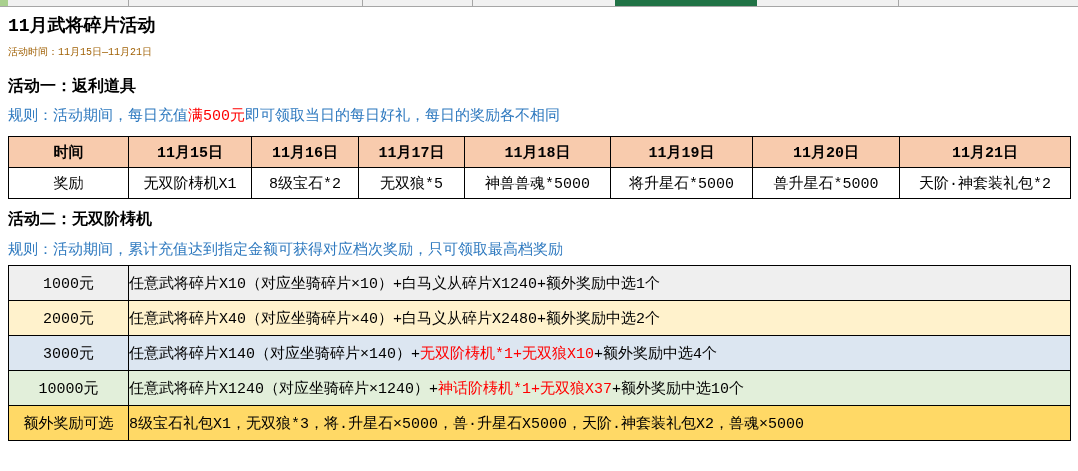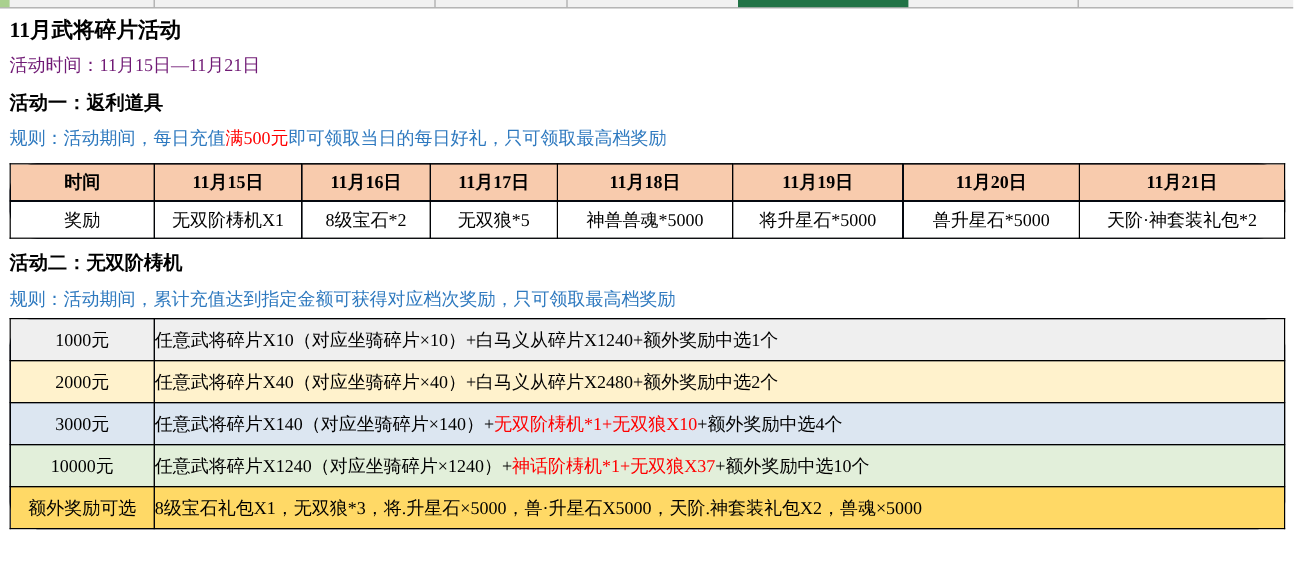--- a/index.html
+++ b/index.html
@@ -1,36 +1,36 @@
 <!DOCTYPE html>
 <html><head>
 <meta charset="utf-8">
 <style>
   html,body{margin:0;padding:0;background:#fff;}
   .page{
     position:relative;width:1078px;height:449px;background:#ffffff;overflow:hidden;
-    font-family:Liberation Serif, serif;color:#000;
+    font-family:Liberation Mono, monospace;color:#000;
   }
   
   .topstrip{position:absolute;top:0;left:0;width:1078px;height:6px;background:#f1f1f1;border-bottom:1px solid #a6a6a6;}
   .topstrip .seg{position:absolute;top:0;height:6px;}
   .cell-green{left:0;width:8px;background:#a9d08e;}
   .bar-green{left:615px;width:142px;background:#217346;}
   .vline{width:1px;background:#a6a6a6;}
   .v1{left:128px;} .v2{left:362px;} .v3{left:472px;} .v4{left:898px;}
 
   .doc-title{position:absolute;left:8px;top:13px;font-size:18px;font-weight:bold;}
-  .time-line{position:absolute;left:8px;top:45px;font-size:15px;color:#701a75;}
+  .time-line{position:absolute;left:8px;top:45px;font-size:10px;color:#a16207;}
   .section-title{position:absolute;left:8px;font-size:16px;font-weight:bold;}
   .sec1{top:76px;} .sec2{top:209px;}
   .rule-line{position:absolute;left:8px;font-size:15px;color:#2e79bf;}
   .rule1{top:106px;} .rule2{top:240px;}
   .red{color:#ff0000;}
 
-  table{border-collapse:collapse;table-layout:fixed;position:absolute;left:8px;background:#0f172a;border-radius:23px;}
+  table{border-collapse:collapse;table-layout:fixed;position:absolute;left:8px;background:#737373;}
   td,th{border:1.5px solid #000;font-size:15px;padding:0 3px;overflow:hidden;white-space:nowrap;}
   .t1{top:136px;width:1062px;}
   .t1 th{height:30px;background:#f8cbad;font-weight:bold;text-align:center;}
   .t1 td{height:30px;text-align:center;background:#fff;}
   .t2{top:265px;width:1062px;}
   .t2 th{height:30px;background:#fce4d6;font-weight:bold;text-align:center;}
   .t2 td{height:34px;}
   .t2 td.amount{text-align:center;padding:0;}
   .t2 td.items{text-align:left;padding-left:0;}
   .r0 td{background:#efefef;}
@@ -51,21 +51,21 @@
     <div class="seg vline v3"></div>
     <div class="seg bar-green"></div>
     <div class="seg vline v4"></div>
   </div>
 
   <div class="doc-title">11月武将碎片活动</div>
   <div class="time-line">活动时间：11月15日—11月21日</div>
 
   <div class="section-title sec1">活动一：返利道具</div>
   <div class="rule-line rule1">
-    <span>规则：活动期间，每日充值</span><span class="red">满500元</span><span>即可领取当日的每日好礼，只可领取最高档奖励</span>
+    <span>规则：活动期间，每日充值</span><span class="red">满500元</span><span>即可领取当日的每日好礼，每日的奖励各不相同</span>
   </div>
 
   <table class="t1">
     <colgroup>
       <col style="width:120px">
         <col style="width:123px">
         <col style="width:107px">
         <col style="width:106px">
       <col style="width:146px">
         <col style="width:142px">

